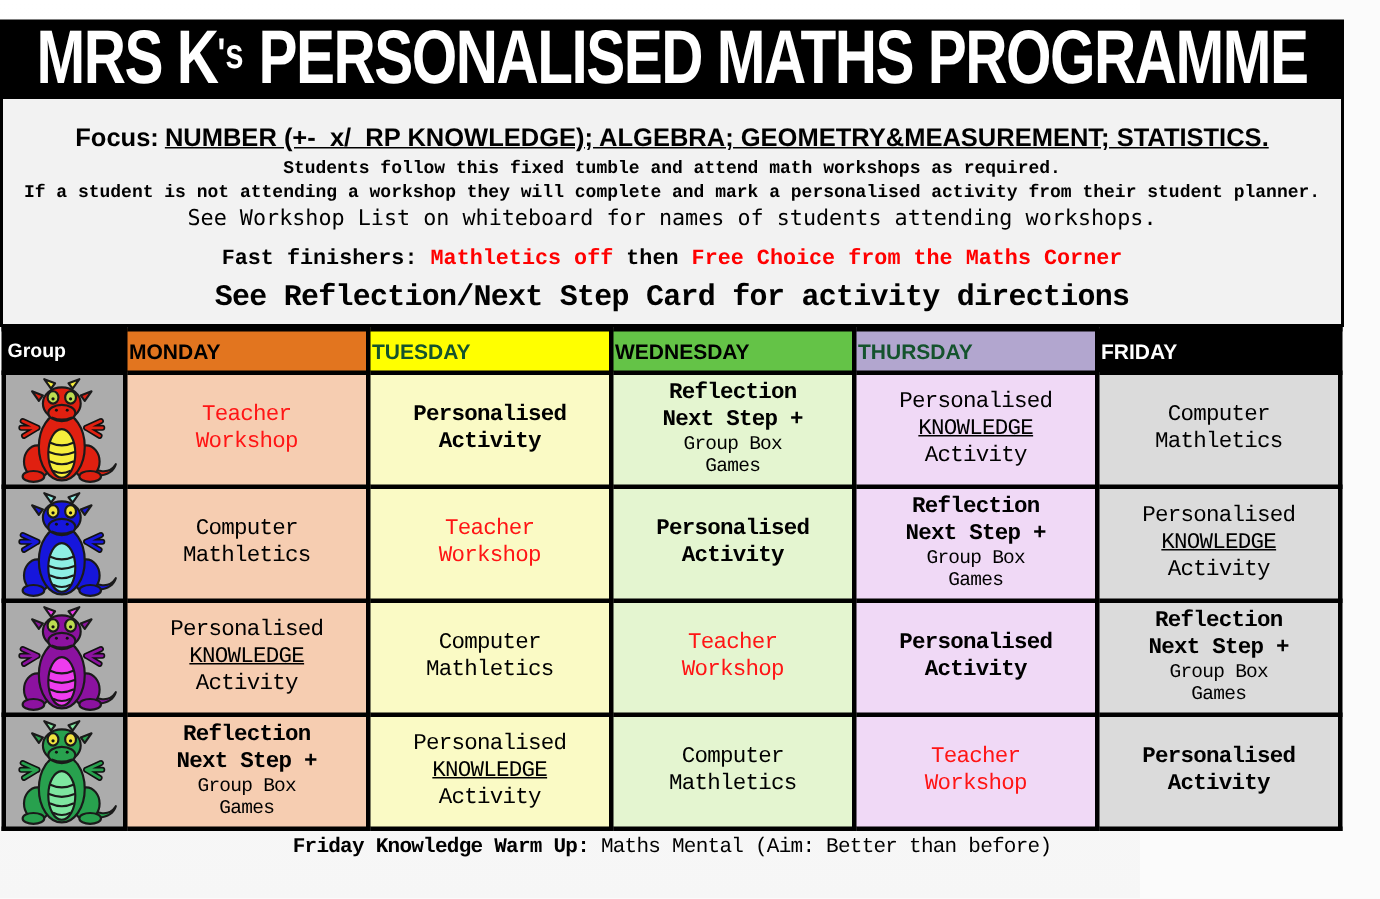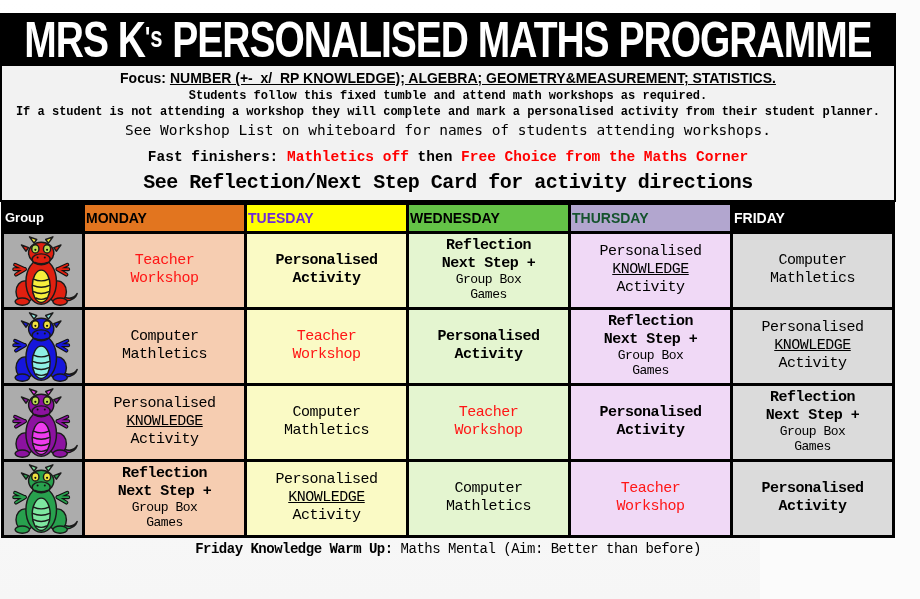--- a/index.html
+++ b/index.html
@@ -20,21 +20,21 @@
     color:#fff;font-weight:bold;font-size:39px;letter-spacing:-1px;
     transform:scaleY(1.3);display:inline-block;white-space:nowrap;
   }
   .apos{font-size:22px;vertical-align:8px;letter-spacing:0;}
 
   
   .info-box{
     background:#F2F2F2;border:2px solid #000;border-top:none;
     box-sizing:border-box;text-align:center;padding:3px 6px 5px;
   }
-  .focus-line{font-size:14px;margin:1px 0 3px;font-weight:bold;}
+  .focus-line{font-size:17px;margin:13px 0 3px;font-weight:bold;}
   .focus-text{text-decoration:underline;white-space:pre-wrap;margin-left:4px;}
   .intro-line{
     font-family:"Liberation Mono",monospace;font-weight:bold;
     font-size:12px;line-height:1.3;margin:0;
   }
   .intro-light{
     font-family:"DejaVu Sans Mono",monospace;font-weight:normal;
     font-size:14.5px;line-height:1.35;margin:1px 0;
   }
   .fast-line{
@@ -109,21 +109,21 @@
           <col>
           <col>
           <col>
           <col>
           <col>
       </colgroup>
       <thead>
         <tr>
             <th class="group-h">Group</th>
             <th style="background: rgb(226, 117, 31); color: rgb(0, 0, 0);">MONDAY</th>
-            <th style="background: rgb(255, 255, 0); color: #6d28d9;">TUESDAY</th>
+            <th style="background: rgb(255, 255, 0); color: #14532d;">TUESDAY</th>
             <th style="background: rgb(100, 195, 71); color: rgb(0, 0, 0);">WEDNESDAY</th>
             <th style="background: rgb(178, 166, 207); color: #14532d;">THURSDAY</th>
             <th style="background: rgb(0, 0, 0); color: rgb(255, 255, 255);">FRIDAY</th>
           </tr>
       </thead>
       <tbody>
           <tr>
             <td class="dragon-cell" style="background: rgb(172, 172, 172);">
               <svg width="74" height="72" viewBox="0 0 80 80" xmlns="http://www.w3.org/2000/svg">
   <g stroke="#1a1a1a" stroke-width="1.6" stroke-linejoin="round" stroke-linecap="round">

